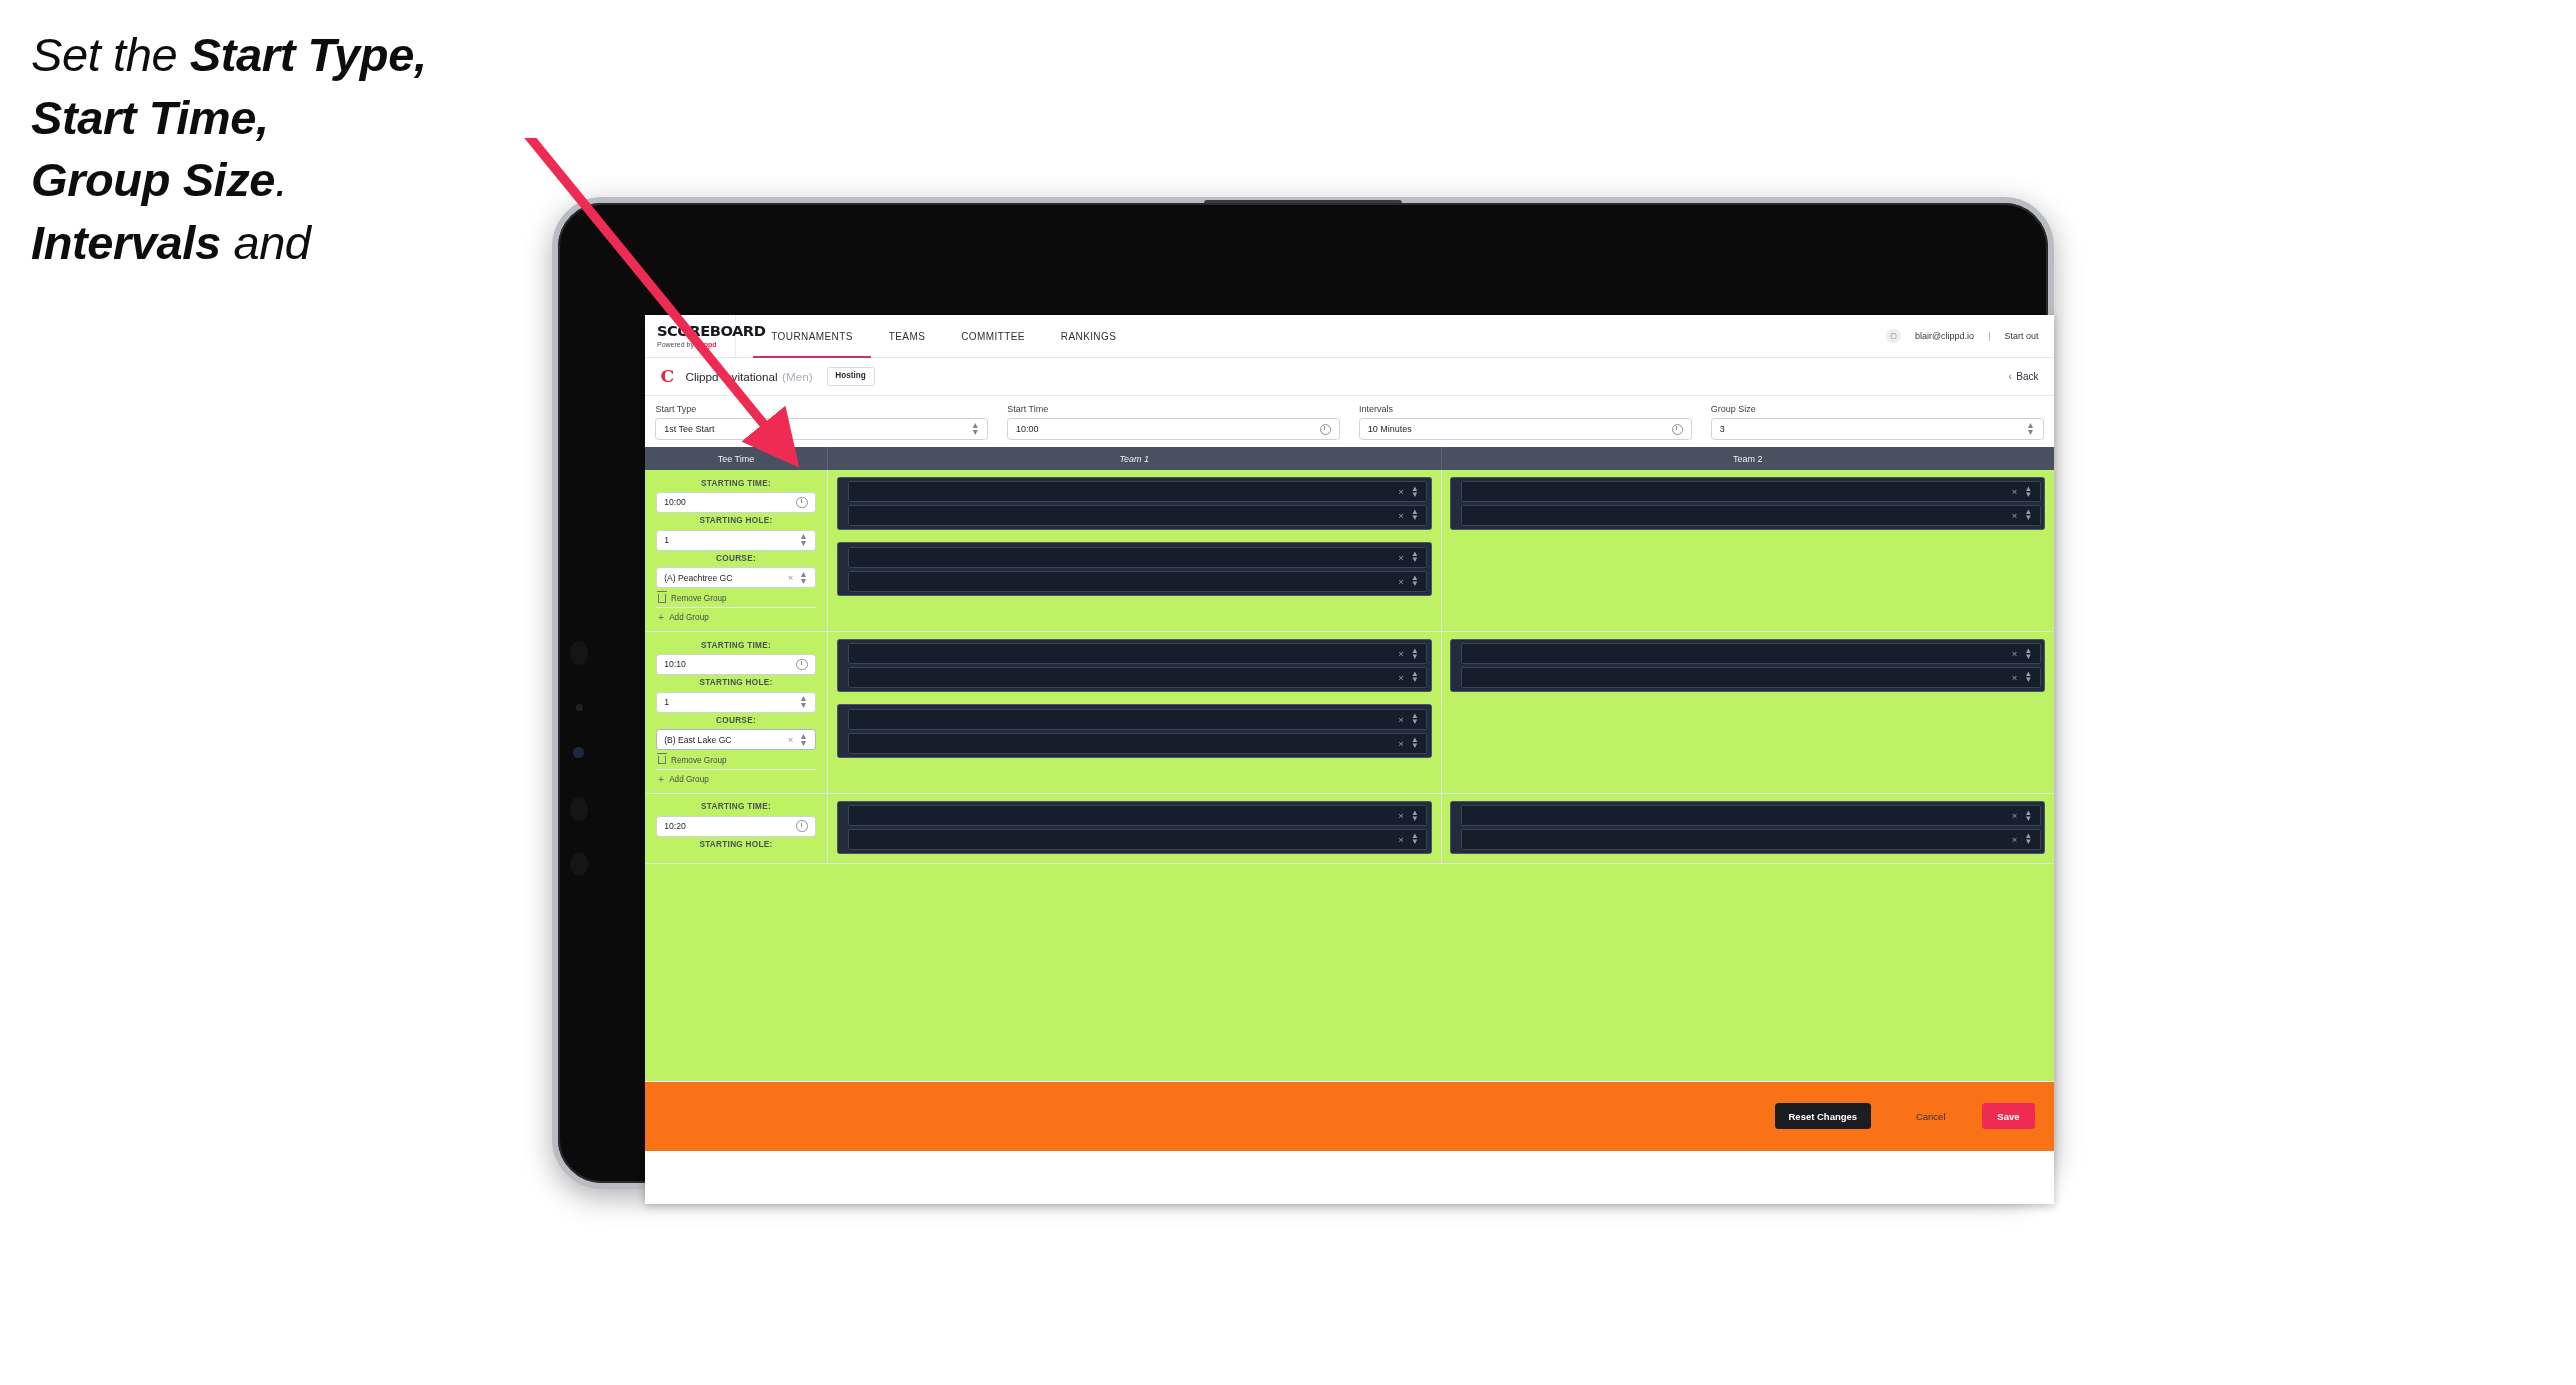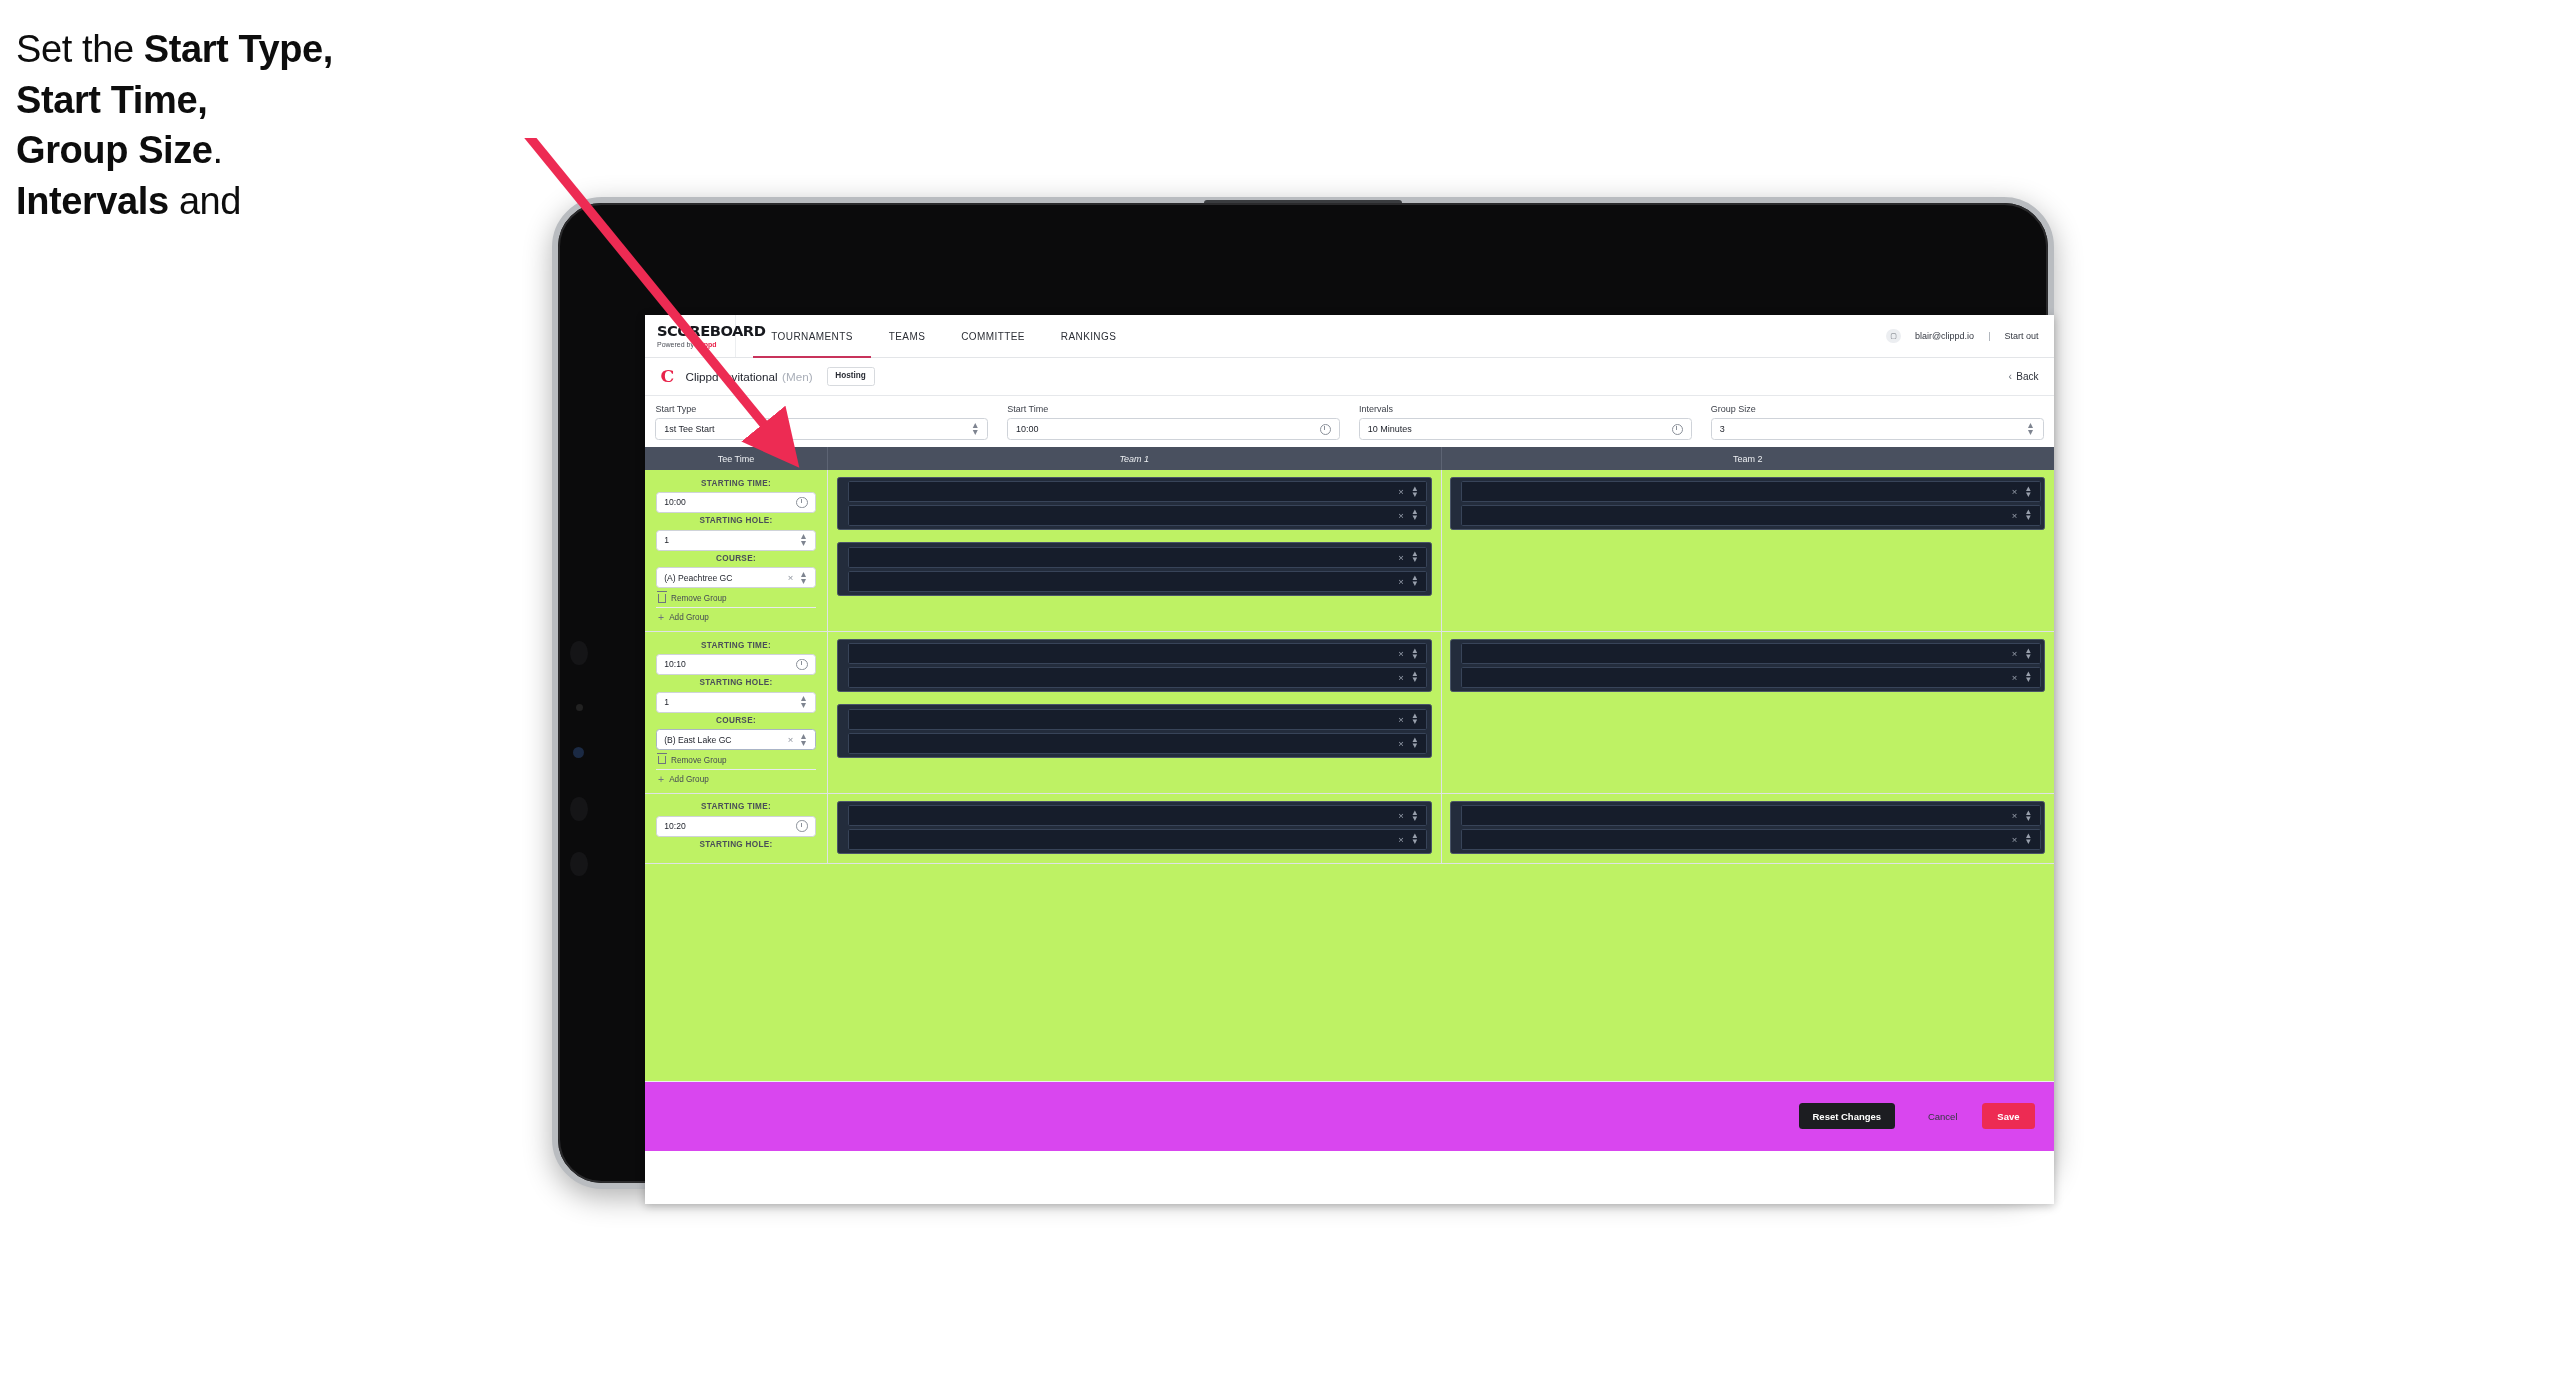--- a/index.html
+++ b/index.html
@@ -4,23 +4,24 @@
 <style>
   html,body{margin:0;padding:0;}
   body{
     width:2576px;height:1386px;background:#ffffff;
     font-family:"Liberation Sans", sans-serif;
     overflow:hidden;position:relative;
   }
 
   
   .caption{
-    position:absolute;left:16px;top:24px;width:552px;
-    font-size:38px;line-height:1.33;color:#0d0d0d;
+    position:absolute;left:31px;top:24px;width:552px;
+    font-size:47px;line-height:1.33;color:#0d0d0d;
     letter-spacing:-0.4px;
+    font-style:italic;
   }
   .caption .b{font-weight:bold;}
 
   
   .device{
     position:absolute;left:552px;top:197px;width:1502px;height:992px;
     background:#0a0a0a;
     border-radius:50px;
     border:6px solid #b9bcc0;
     box-sizing:border-box;
@@ -188,21 +189,21 @@
     padding-right:7.8px;gap:7px;margin-bottom:2.6px;
   }
   .slot:last-child{margin-bottom:0;}
   .slot-x{font-size:9.5px;color:#99a0ad;cursor:pointer;}
   .slot-step{font-size:7.8px;color:#99a0ad;line-height:.8;display:flex;
     flex-direction:column;align-items:center;}
 
   
   .actions{
     height:69px;display:flex;align-items:center;justify-content:flex-end;
-    padding-right:19px;gap:0;background:#d946ef;border-top:0.9px solid #eceef0;
+    padding-right:19px;gap:12px;background:#f97316;border-top:0.9px solid #eceef0;
   }
   .btn{
     font-size:9.5px;border-radius:3.5px;cursor:pointer;
     display:flex;align-items:center;justify-content:center;
   }
   .btn-reset{
     background:#1c1d21;color:#fff;height:26px;padding:0 14px;font-weight:bold;
   }
   .btn-cancel{
     background:transparent;color:#33373f;height:26px;padding:0 17.3px;

